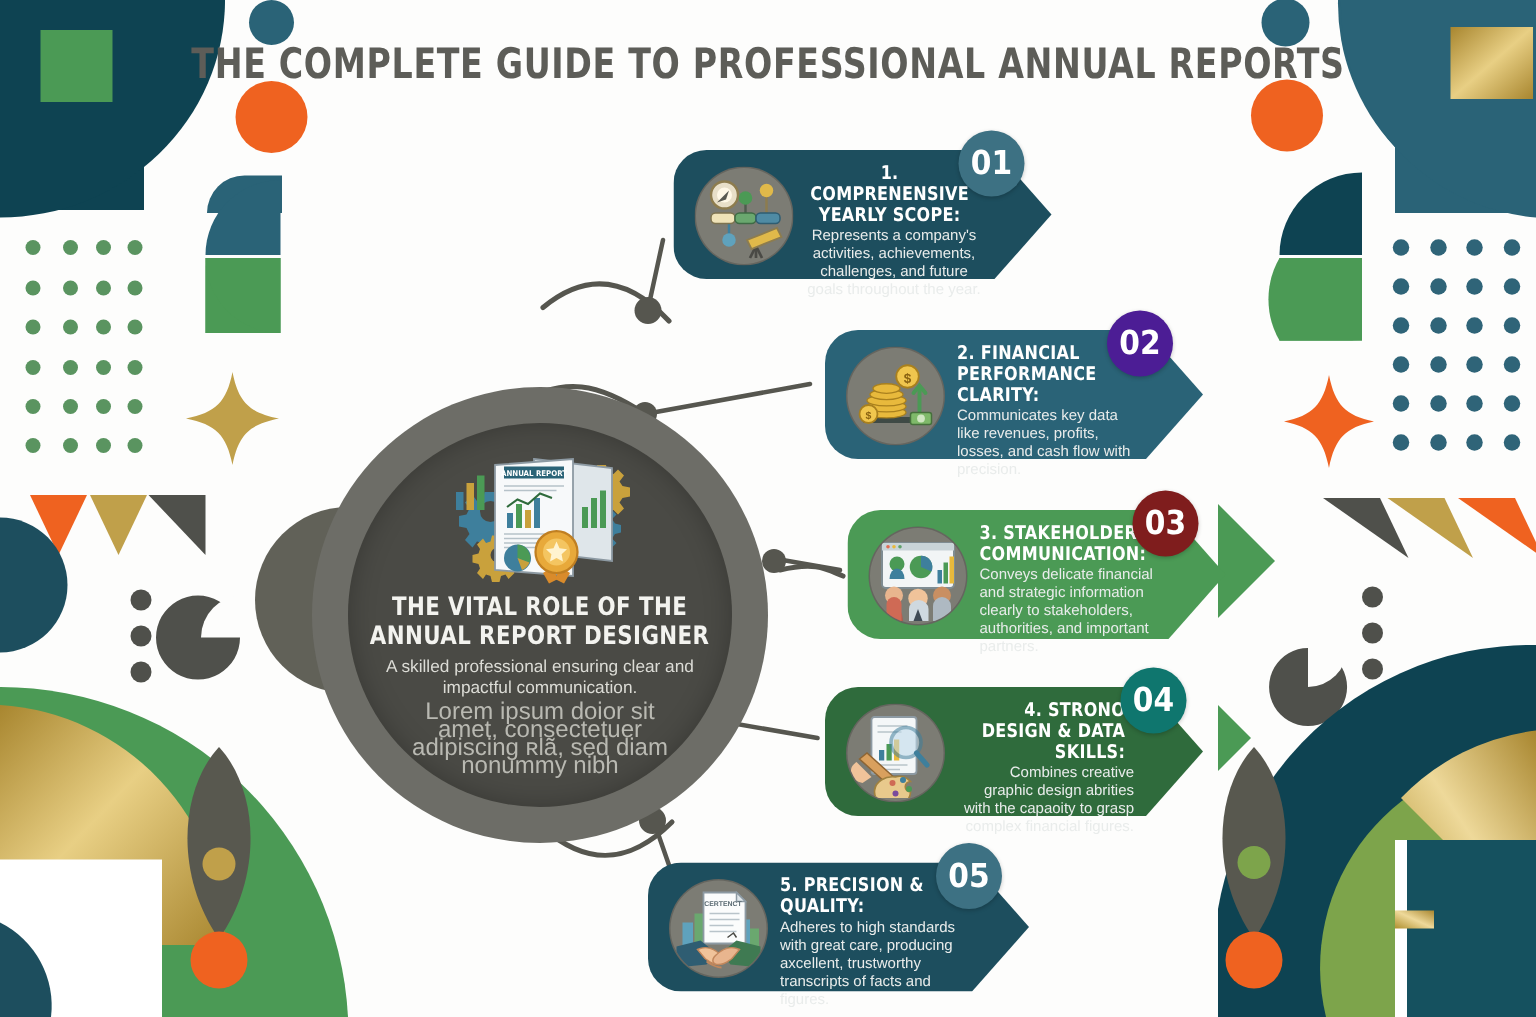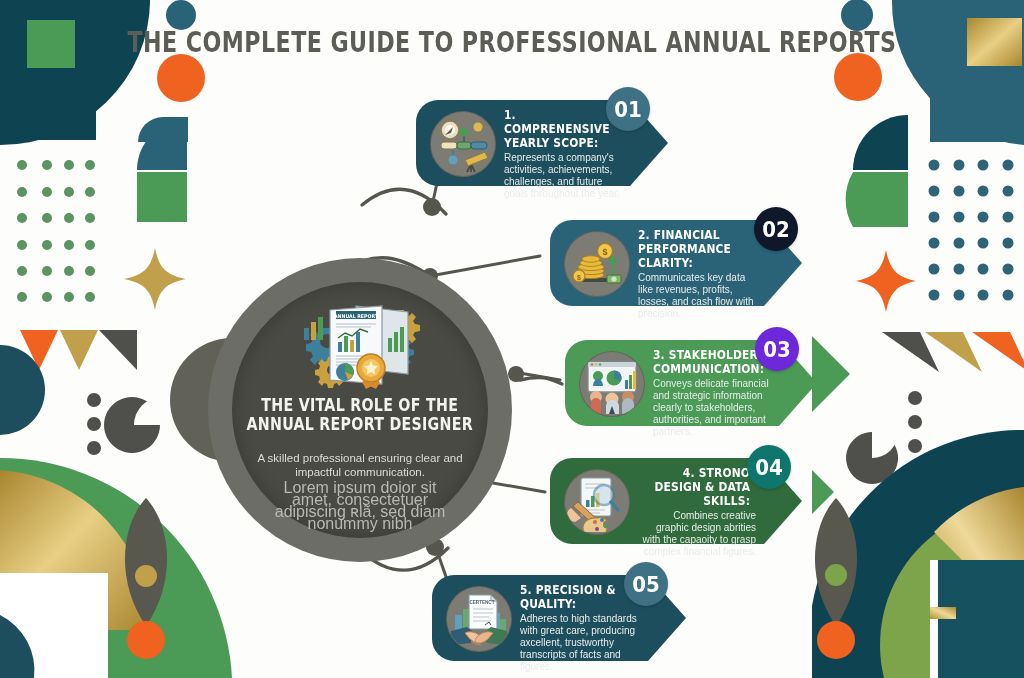--- a/index.html
+++ b/index.html
@@ -38,21 +38,21 @@
     box-shadow:inset 0 0 18px rgba(0,0,0,.25);
   }
   .hub-icon{margin-top:18px;width:128px;height:92px;}
   .hub-title{
     margin-top:4px;text-align:center;color:#f3f3ef;
     font-family:"DejaVu Sans Condensed","Liberation Sans", sans-serif;
     font-weight:700;font-size:17px;line-height:19px;letter-spacing:.3px;
     transform:scaleX(.93);
   }
   .hub-sub{
-    margin-top:18px;text-align:center;color:#dcdcd6;
+    margin-top:5px;text-align:center;color:#dcdcd6;
     font-size:11.5px;line-height:13.5px;width:210px;
   }
   .hub-lorem{
     margin-top:3px;text-align:center;color:#b9b9b2;
     font-size:16px;line-height:12px;width:190px;
   }
 
   
   .callout{position:absolute;height:86px;}
   .callout .arrowbg{position:absolute;inset:0;}
@@ -357,21 +357,21 @@
       <path d="M75,61 l2,4.5 5,.6 -3.6,3.4 .9,4.9 -4.3,-2.4 -4.3,2.4 .9,-4.9 -3.6,-3.4 5,-.6 Z" fill="#fff3cf"></path>
     </svg>
     <div class="hub-title">
       <span>THE VITAL ROLE OF THE</span><br>
       <span>ANNUAL REPORT DESIGNER</span>
     </div>
     <div class="hub-sub">A skilled professional ensuring clear and impactful communication.</div>
     <div class="hub-lorem">Lorem ipsum doior sit amet, consectetuer adipiscing ʀlã, sed diam nonummy nibh</div>
   </div>
 
-  <div class="callout" style="left:416px;top:100px;width:260px;">
+  <div class="callout" style="left:449px;top:100px;width:260px;text-align:center;">
     <svg class="arrowbg" viewBox="0 0 260 86" preserveAspectRatio="none">
       <path d="M22,0 H214 L252,43 L214,86 H22 A22,22 0 0 1 0,64 V22 A22,22 0 0 1 22,0 Z" fill="#1d4e5e"></path>
     </svg>
     <div class="ico-circle">
       <svg width="60" height="60" viewBox="0 0 60 60">
         <circle cx="17" cy="16" r="9" fill="#e8dfc8" stroke="#8d7c4e" stroke-width="1.6"></circle>
         <circle cx="17" cy="16" r="5" fill="#fff8e6"></circle>
         <path d="M14,19 l6,-6 -2,6 -6,2 Z" fill="#5a5a52"></path>
         <line x1="31" y1="20" x2="31" y2="32" stroke="#4f5b4e" stroke-width="1.6"></line>
         <circle cx="31" cy="18" r="4.5" fill="#4b9a55"></circle>
@@ -418,21 +418,21 @@
         <text x="12" y="45.5" font-size="7" text-anchor="middle" fill="#8a6312" font-family="'Liberation Sans',sans-serif" font-weight="bold">$</text>
         <path d="M46,40 L46,24 M42,28 L46,23 L50,28" stroke="#4b9a55" stroke-width="2.6" fill="none" stroke-linecap="round"></path>
         <rect x="40" y="41" width="14" height="8" rx="1.5" fill="#7fba6a" stroke="#46703c" stroke-width="1"></rect>
         <circle cx="47" cy="45" r="2.6" fill="#cfe6c2"></circle>
       </svg>
     </div>
     <div class="c-txt">
       <div class="c-head">2. FINANCIAL PERFORMANCE CLARITY:</div>
       <div class="c-body">Communicates key data like revenues, profits, losses, and cash flow with precision.</div>
     </div>
-    <div class="badge" style="left:204px;top:-13px;background:#0f172a;">02</div>
+    <div class="badge" style="left:188px;top:-13px;background:#4c1d95;">02</div>
   </div>
 
   <div class="callout" style="left:565px;top:340px;width:260px;">
     <svg class="arrowbg" viewBox="0 0 260 86" preserveAspectRatio="none">
       <path d="M22,0 H214 L252,43 L214,86 H22 A22,22 0 0 1 0,64 V22 A22,22 0 0 1 22,0 Z" fill="#4b9a55"></path>
     </svg>
     <div class="ico-circle">
       <svg width="60" height="60" viewBox="0 0 60 60">
         <rect x="6" y="8" width="48" height="30" rx="2.5" fill="#f2f5f6" stroke="#7f8c92" stroke-width="1.3"></rect>
         <rect x="6" y="8" width="48" height="5" fill="#c9d4d8"></rect>
@@ -454,21 +454,21 @@
         <path d="M24,52 a6.5,6 0 0 1 13,0 l0,8 h-13 Z" fill="#cfd9e0"></path>
         <path d="M30,52 l-3,8 h6 Z" fill="#3f4a55"></path>
         <circle cx="46" cy="43" r="6" fill="#c98f62"></circle>
         <path d="M40,50 a6,6 0 0 1 12,0 l0,10 h-12 Z" fill="#aeb9c2"></path>
       </svg>
     </div>
     <div class="c-txt">
       <div class="c-head">3. STAKEHOLDER COMMUNICATION:</div>
       <div class="c-body">Conveys delicate financial and strategic information clearly to stakeholders, authorities, and important partners.</div>
     </div>
-    <div class="badge" style="left:190px;top:-13px;background:#6d28d9;">03</div>
+    <div class="badge" style="left:190px;top:-13px;background:#7f1d1d;">03</div>
   </div>
 
   <div class="callout" style="left:550px;top:458px;width:260px;text-align:right;">
     <svg class="arrowbg" viewBox="0 0 260 86" preserveAspectRatio="none">
       <path d="M22,0 H214 L252,43 L214,86 H22 A22,22 0 0 1 0,64 V22 A22,22 0 0 1 22,0 Z" fill="#2f6b3c"></path>
     </svg>
     <div class="ico-circle">
       <svg width="60" height="60" viewBox="0 0 60 60">
         <rect x="14" y="6" width="30" height="38" rx="2" fill="#f4f7f8" stroke="#8d9aa3" stroke-width="1.2"></rect>
         <g stroke="#b9c4ca" stroke-width="1.1">

